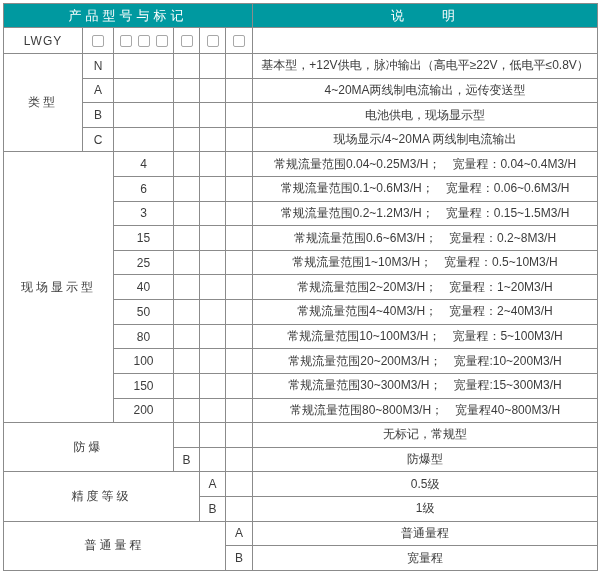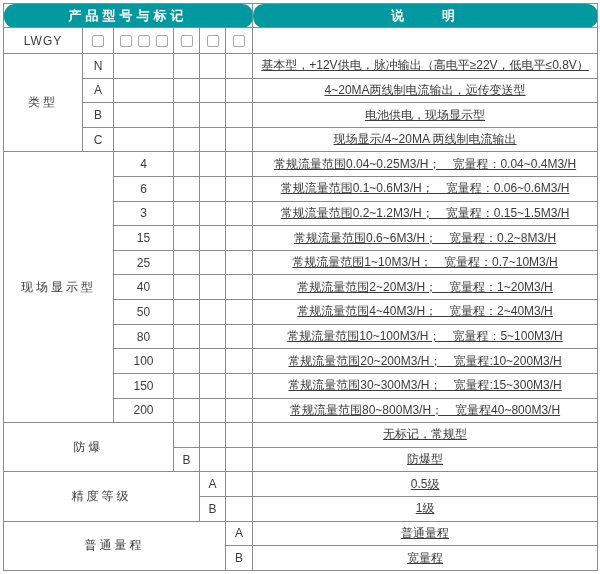--- a/index.html
+++ b/index.html
@@ -21,30 +21,29 @@
     padding:0 2px;
     color:#3c3c3c;
     font-size:12px;
     overflow:hidden;
     white-space:nowrap;
   }
   tr.head td{
     background:#0099a0;
     color:#ffffff;
     font-size:13px;
-    font-weight:bold;
+    font-weight:normal;
     letter-spacing:4px;
     height:23px;
-    border-radius:11px;
   }
   td.model{font-size:13px;letter-spacing:1px;color:#3c3c3c;height:25px;}
   td.label{font-size:13px;letter-spacing:3px;color:#3c3c3c;}
   td.code{font-size:12px;color:#4a4a4a;}
   td.num{font-size:12px;color:#4a4a4a;}
-  td.desc{font-size:12px;color:#3a3a3a;text-decoration:underline;}
+  td.desc{font-size:12px;color:#3a3a3a;}
   .box{
     display:inline-block;
     width:10px;height:10px;
     border:1px solid #a8a8a8;
     border-radius:2px;
     margin:0 3px;
     vertical-align:middle;
     background:#ffffff;
   }
 </style>
@@ -140,21 +139,21 @@
     <td></td>
           <td></td>
           <td></td>
     <td class="desc">常规流量范围0.6~6M3/H；　宽量程：0.2~8M3/H</td>
   </tr>
   <tr>
     <td class="num">25</td>
     <td></td>
           <td></td>
           <td></td>
-    <td class="desc">常规流量范围1~10M3/H；　宽量程：0.7~10M3/H</td>
+    <td class="desc">常规流量范围1~10M3/H；　宽量程：0.5~10M3/H</td>
   </tr>
   <tr>
     <td class="num">40</td>
     <td></td>
           <td></td>
           <td></td>
     <td class="desc">常规流量范围2~20M3/H；　宽量程：1~20M3/H</td>
   </tr>
   <tr>
     <td class="num">50</td>

